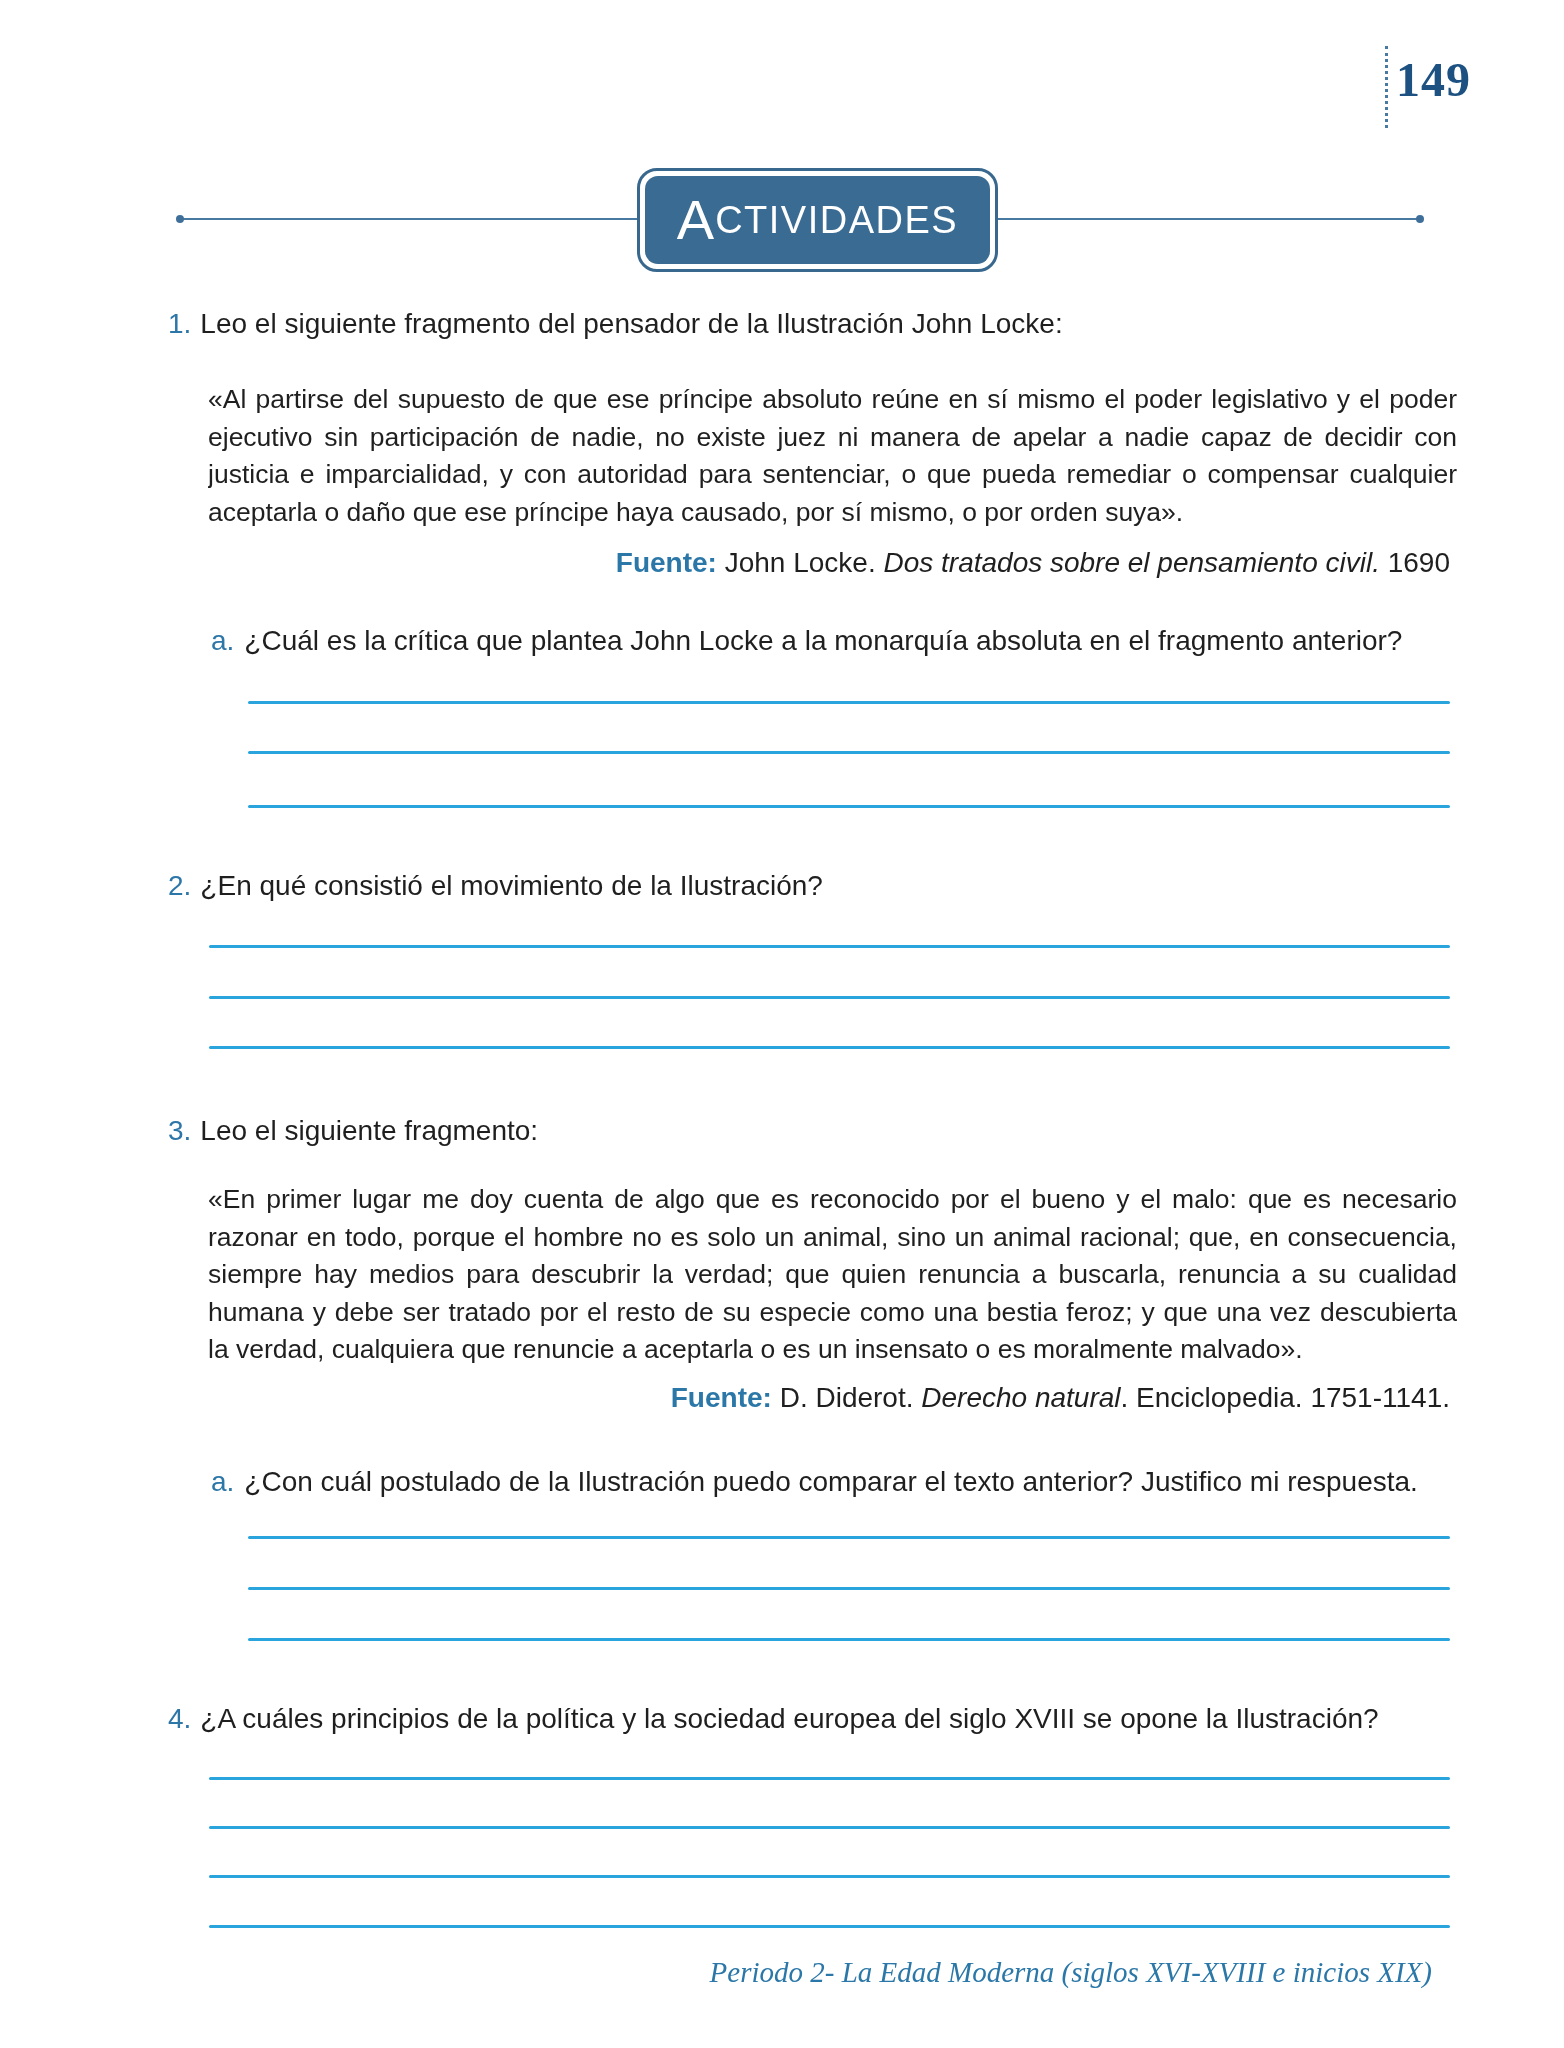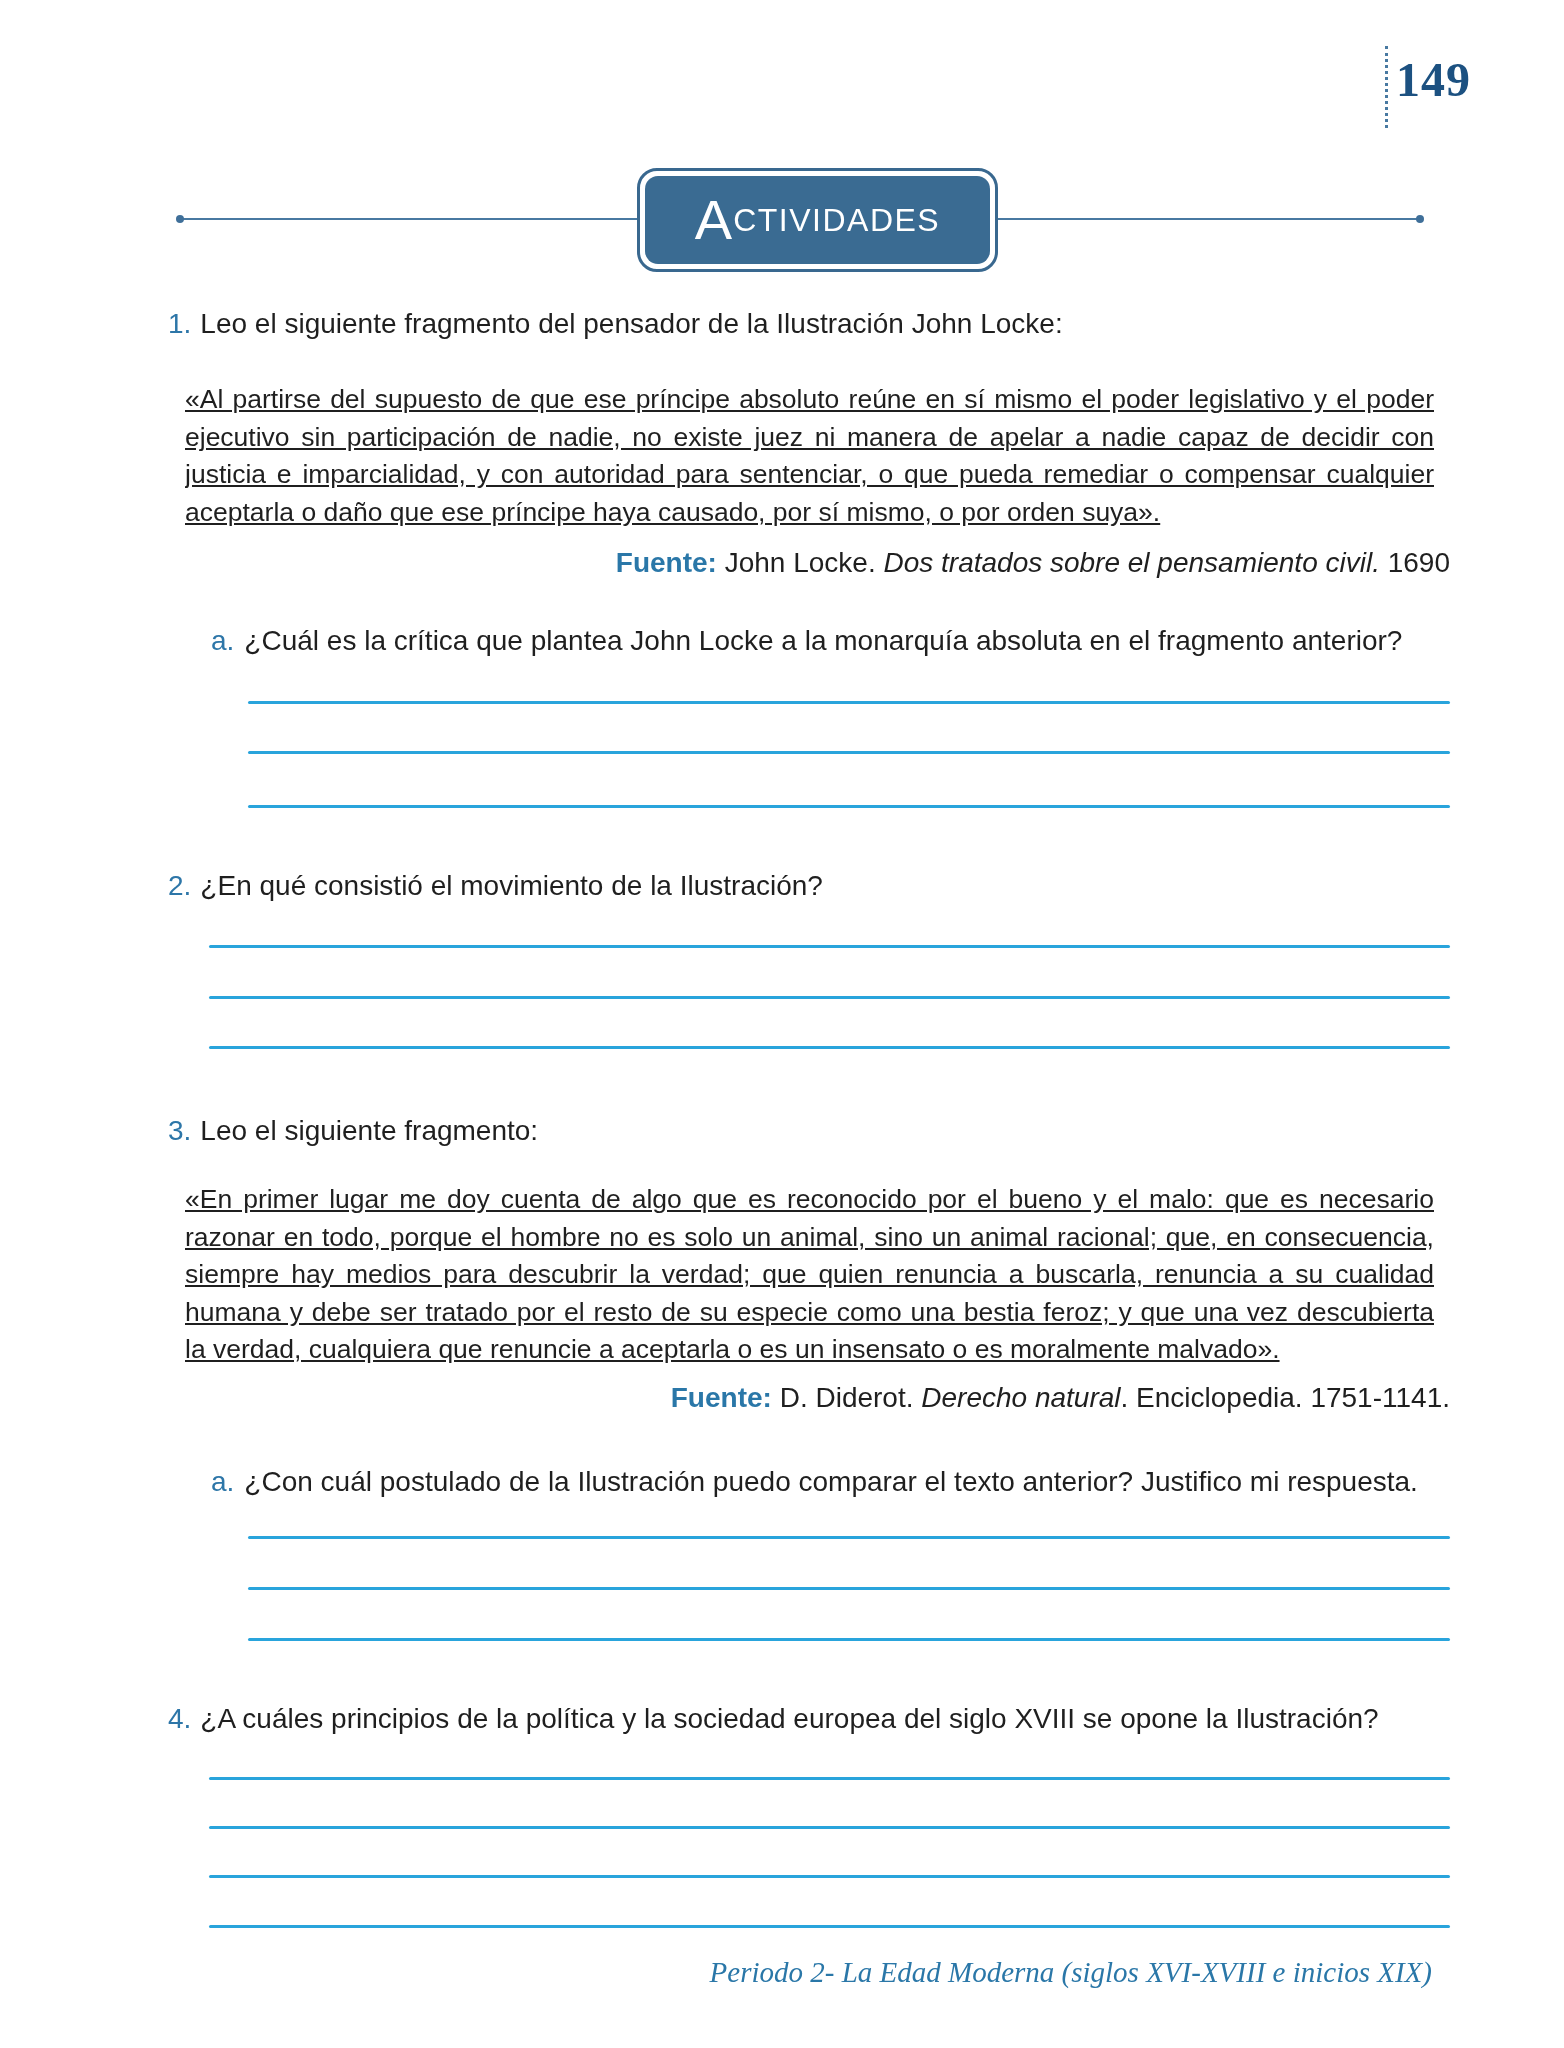--- a/index.html
+++ b/index.html
@@ -26,28 +26,28 @@
   .badge{
     position:absolute;top:168px;left:637px;width:361px;height:104px;
     border:3px solid #39688f;border-radius:20px;background:#ffffff;
     box-sizing:border-box;padding:5px;z-index:2;
   }
   .badge-inner{
     width:100%;height:100%;background:#3a6b92;border-radius:13px;
     display:flex;align-items:center;justify-content:center;color:#ffffff;
   }
   .badge-initial{font-size:56px;line-height:1;letter-spacing:1px;}
-  .badge-rest{font-size:32px;line-height:1;letter-spacing:1.5px;}
+  .badge-rest{font-size:38px;line-height:1;letter-spacing:1.5px;}
   
   .qrow{position:absolute;left:168px;width:1282px;font-size:28px;line-height:36px;}
   .qrow .num{color:#2d76a8;margin-right:9px;}
   .subrow{position:absolute;left:211px;width:1239px;font-size:28px;line-height:36px;}
   .subrow .num{color:#2d76a8;margin-right:10px;}
   
-  .quote{position:absolute;left:185px;width:1249px;text-decoration:underline;}
+  .quote{position:absolute;left:208px;width:1249px;}
   .qline{
     font-size:26.5px;line-height:37.5px;height:37.5px;overflow:hidden;
     text-align:justify;text-align-last:justify;
   }
   .qline.last{text-align-last:left;}
   
   .source{position:absolute;right:114px;text-align:right;font-size:28px;line-height:34px;}
   .source .flabel{color:#2a77a8;font-weight:bold;margin-top:17px;}
   .source .ftitle{font-style:italic;}
   

